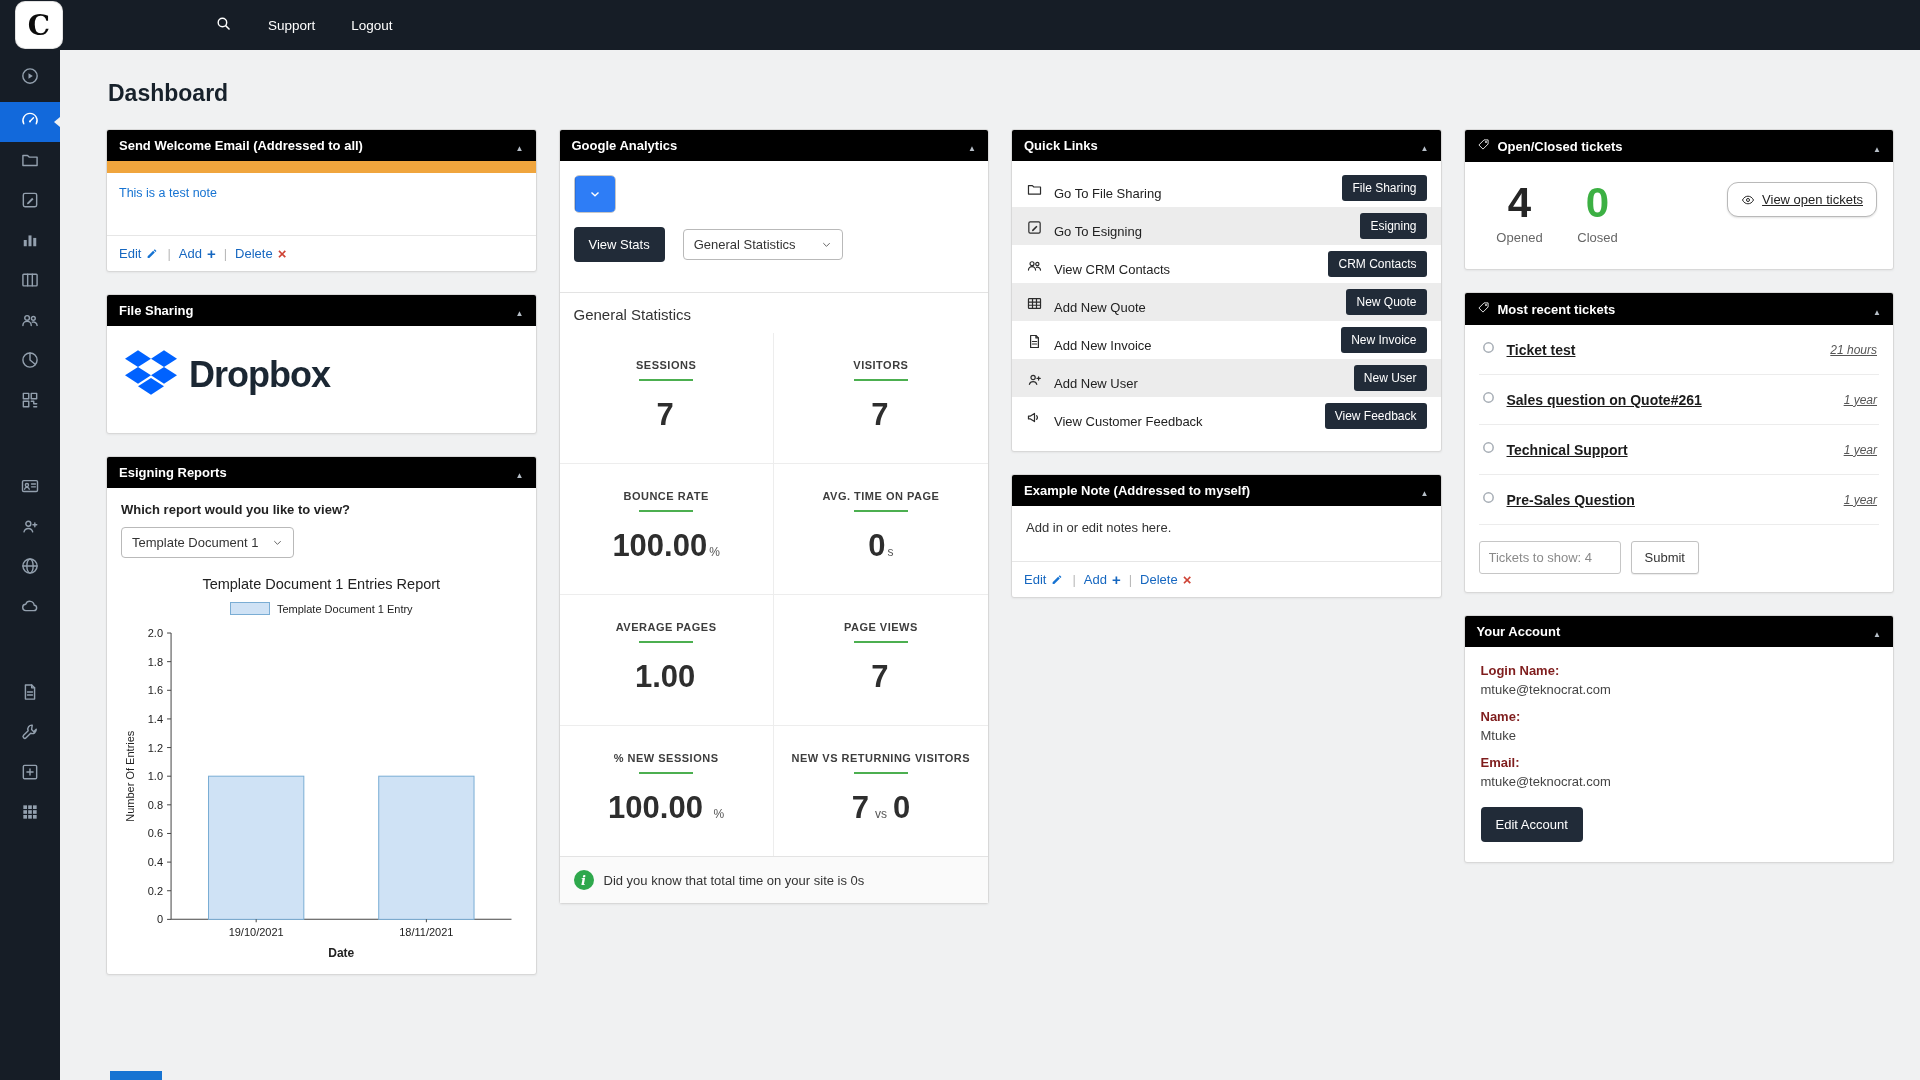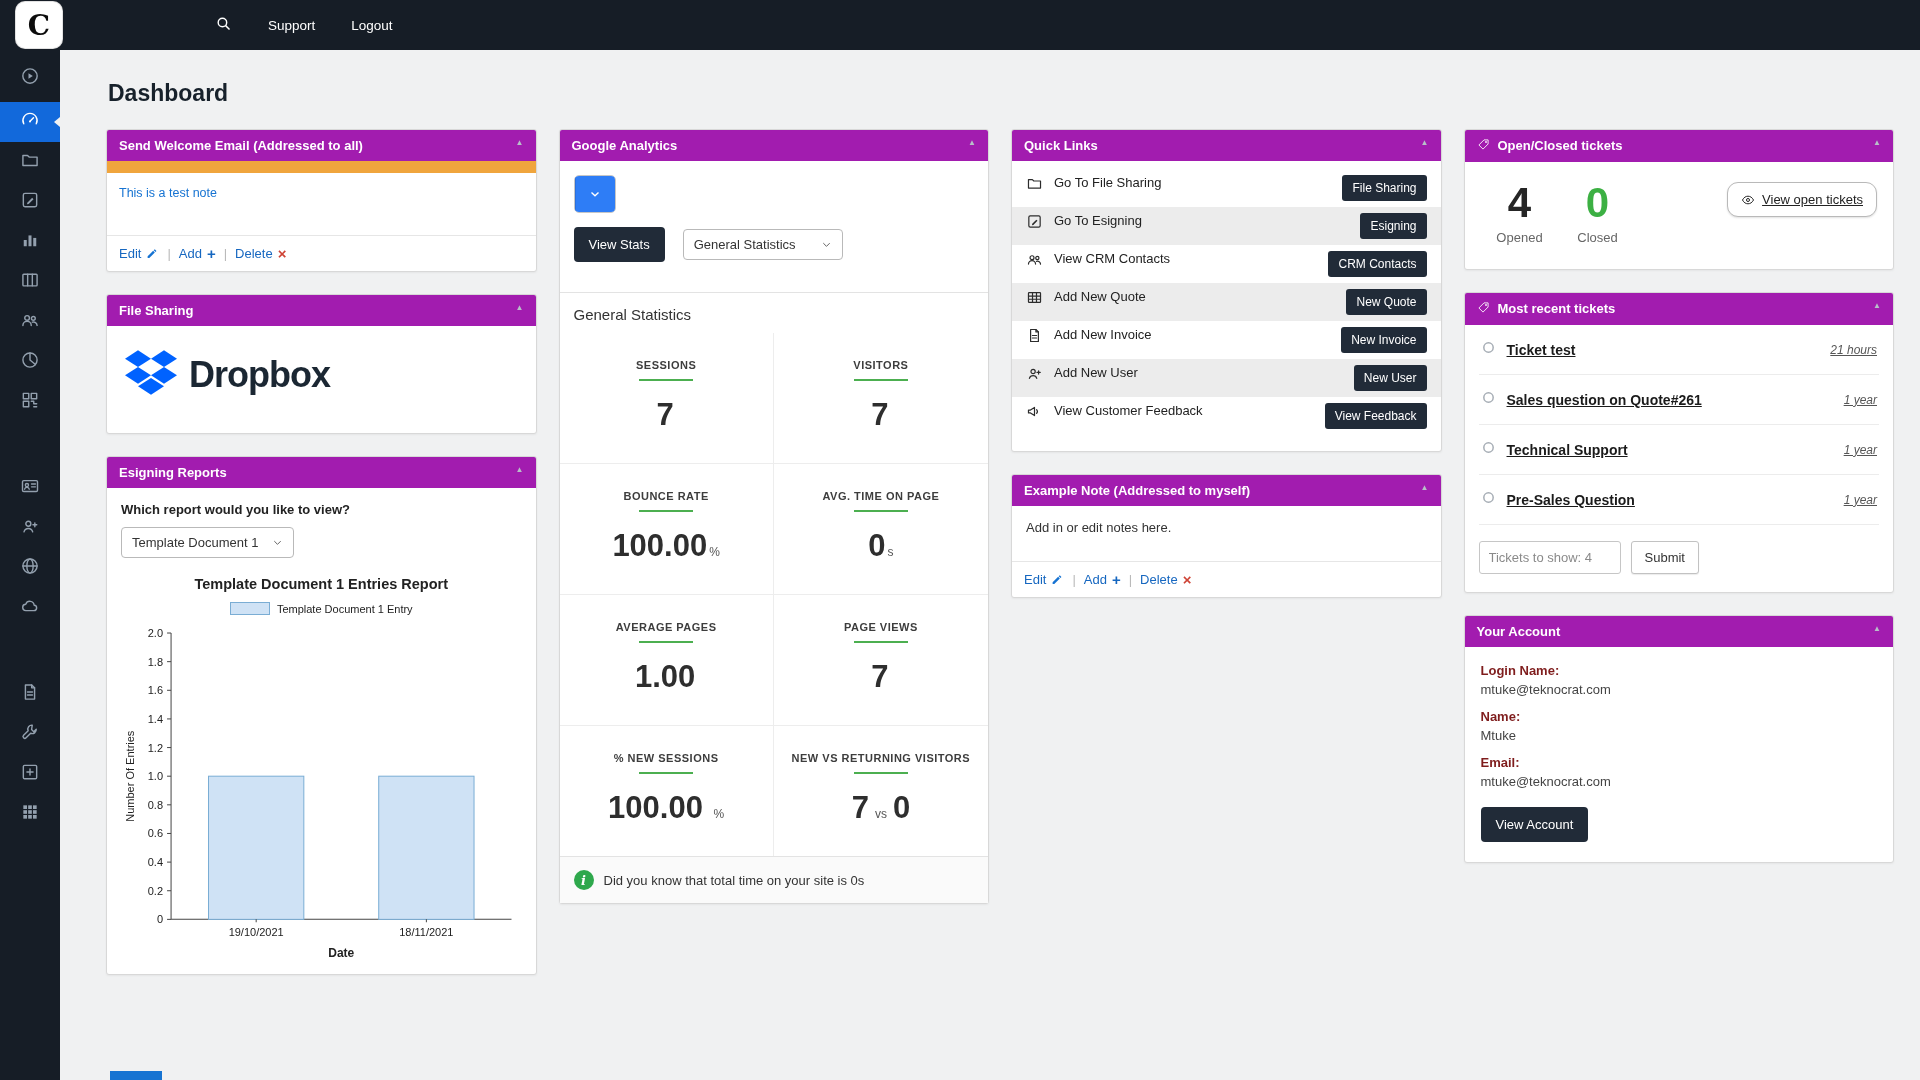--- a/index.html
+++ b/index.html
@@ -45,22 +45,22 @@
 
   
   .content { position: absolute; left: 60px; top: 50px; right: 0; bottom: 0; padding: 16px 26px 0 46px; overflow: hidden; }
   .page-title { font-size: 23px; font-weight: 700; color: #17212b; margin: 14px 0 22px 2px; }
   .cols { display: grid; grid-template-columns: repeat(4, 1fr); gap: 22px; align-items: start; }
   .col { display: flex; flex-direction: column; gap: 22px; }
 
   
   .panel { background: #fff; border: 1px solid #d8d8d8; border-radius: 3px; box-shadow: 0 1px 2px rgba(0,0,0,.05); }
   .panel-header {
-    background: #a21caf; color: #fff; font-size: 13px; font-weight: 700;
-    padding: 8px 12px; display: flex; align-items: flex-start; gap: 8px;
+    background: #000000; color: #fff; font-size: 13px; font-weight: 700;
+    padding: 8px 12px; display: flex; align-items: flex-end; gap: 8px;
     border-radius: 2px 2px 0 0;
   }
   .ph-icon svg { width: 13px; height: 13px; stroke: #fff; fill: none; stroke-width: 1.6; }
   .ph-caret { margin-left: auto; font-size: 8px; color: #b7bfc8; cursor: pointer; }
 
   .actions-row {
     border-top: 1px solid #e6e6e6; padding: 9px 12px; display: flex;
     align-items: center; gap: 8px; font-size: 13px;
   }
   .action-link { color: #1667c0; display: inline-flex; align-items: center; gap: 5px; cursor: pointer; }
@@ -80,21 +80,21 @@
   
   .esign-body { padding: 14px 14px 10px; }
   .esign-question { font-size: 13px; font-weight: 700; color: #222; margin-bottom: 10px; }
   .select-box {
     display: inline-flex; align-items: center; justify-content: space-between;
     border: 1px solid #b9b9b9; border-radius: 4px; padding: 7px 10px;
     font-size: 13px; background: #fff; cursor: pointer; gap: 14px; color: #333;
   }
   .select-box svg { width: 11px; height: 11px; stroke: #555; fill: none; stroke-width: 2; }
   .chart-wrap { margin-top: 18px; }
-  .chart-title { text-align: center; font-size: 14.5px; font-weight: 700; color: #222; }
+  .chart-title { text-align: center; font-size: 14.5px; font-weight: 400; color: #222; }
   .chart-legend { display: flex; justify-content: center; align-items: center; gap: 7px; margin: 10px 0 4px; }
   .legend-swatch { width: 40px; height: 13px; background: #cfe2f5; border: 1px solid #7aadd4; }
   .legend-label { font-size: 11px; color: #222; }
   #entries-chart { width: 100%; display: block; }
 
   
   .ga-controls { padding: 14px; }
   .date-group {
     display: inline-flex; align-items: stretch; border: 1px solid #c6c6c6;
     border-radius: 5px; background: #fff; overflow: hidden; height: 38px;
@@ -127,21 +127,21 @@
     display: flex; align-items: center; gap: 10px; font-size: 13px; color: #333;
   }
   .info-icon {
     width: 20px; height: 20px; border-radius: 50%; background: #2ea84c; color: #fff;
     display: inline-flex; align-items: center; justify-content: center;
     font: italic bold 13px "DejaVu Serif", serif; flex: none;
   }
 
   
   .ql-body { padding: 8px 0 16px; }
-  .ql-row { display: flex; align-items: flex-start; gap: 11px; padding: 6px 14px; min-height: 37px; font-size: 13px; color: #222; }
+  .ql-row { display: flex; align-items: flex-end; gap: 11px; padding: 6px 14px; min-height: 37px; font-size: 13px; color: #222; }
   .ql-row.alt { background: #ececec; }
   .ql-icon svg { width: 17px; height: 17px; stroke: #2c2c2c; fill: none; stroke-width: 1.7; stroke-linecap: round; stroke-linejoin: round; }
   .ql-btn { margin-left: auto; background: #212b38; color: #fff; font-size: 12px; padding: 6px 10px; border: none; border-radius: 3px; cursor: pointer; font-family: inherit; }
 
   .example-body { padding: 14px 14px 26px; font-size: 13px; color: #333; }
 
   
   .tk-body { display: flex; align-items: flex-start; padding: 20px 16px 24px; }
   .count-block { text-align: center; width: 78px; }
   .count-num { font-size: 42px; font-weight: 700; color: #252525; line-height: 1; }
@@ -721,20 +721,20 @@
           <span>Your Account</span>
           <span class="ph-caret">▲</span>
         </div>
         <div class="acct-body">
           <div class="acct-label">Login Name:</div>
           <div class="acct-value">mtuke@teknocrat.com</div>
           <div class="acct-label">Name:</div>
           <div class="acct-value">Mtuke</div>
           <div class="acct-label">Email:</div>
           <div class="acct-value">mtuke@teknocrat.com</div>
-          <button class="btn-dark acct-btn">View Account</button>
+          <button class="btn-dark acct-btn">Edit Account</button>
         </div>
       </div>
     </div>
   </div>
 </div>
 
 <div class="cutoff-blue"></div>
 
 </body></html>

